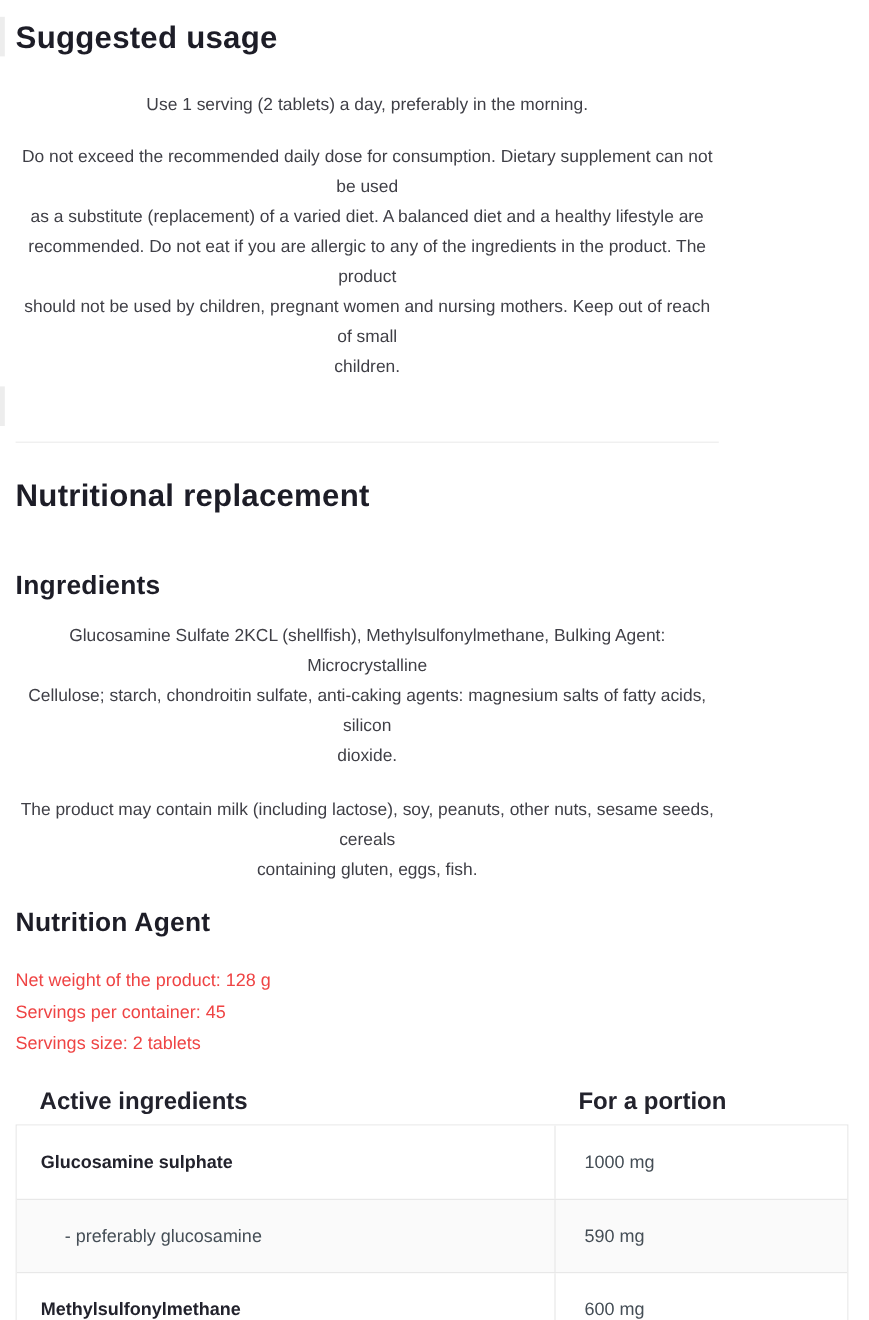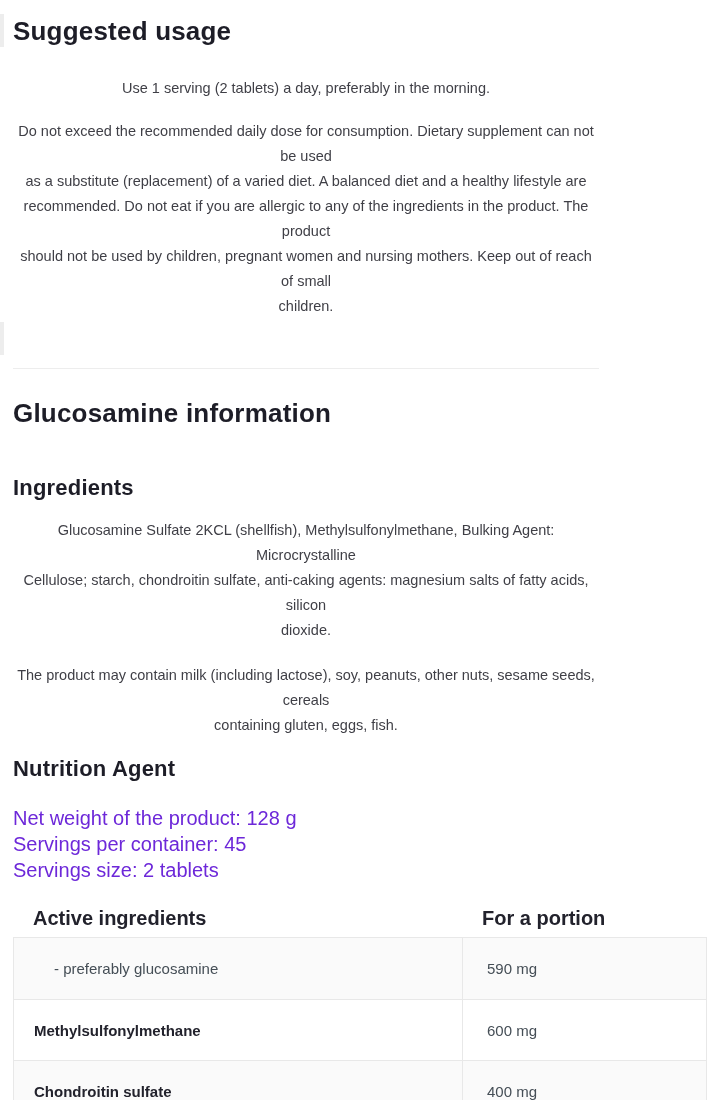--- a/index.html
+++ b/index.html
@@ -55,23 +55,23 @@
     margin-top: 49px;
     height: 0;
   }
   .nutrition-title    { margin-top: 27px; }
   .ingredients-title  { margin-top: 44px; }
   .ingredients-text   { margin-top: 16px; }
   .allergens-text     { margin-top: 20px; }
   .facts-title        { margin-top: 17px; }
   .facts-details {
     margin-top: 22px;
-    font-size: 20px;
+    font-size: 15px;
     line-height: 26px;
-    color: #6d28d9;
+    color: #ef4444;
     white-space: pre-line;
   }
 
   .facts-table { margin-top: 16px; width: 694px; }
   .t-header {
     display: flex;
     align-items: center;
     height: 38px;
   }
   .t-header .th {
@@ -125,21 +125,21 @@
   <p class="body-text usage-intro">Use 1 serving (2 tablets) a day, preferably in the morning.</p>
 
   <p class="body-text usage-warning">Do not exceed the recommended daily dose for consumption. Dietary supplement can not be used
 as a substitute (replacement) of a varied diet. A balanced diet and a healthy lifestyle are
 recommended. Do not eat if you are allergic to any of the ingredients in the product. The product
 should not be used by children, pregnant women and nursing mothers. Keep out of reach of small
 children.</p>
 
   <hr class="divider">
 
-  <h2 class="section-title nutrition-title">Glucosamine information</h2>
+  <h2 class="section-title nutrition-title">Nutritional replacement</h2>
 
   <h3 class="sub-title ingredients-title">Ingredients</h3>
 
   <p class="body-text ingredients-text">Glucosamine Sulfate 2KCL (shellfish), Methylsulfonylmethane, Bulking Agent: Microcrystalline
 Cellulose; starch, chondroitin sulfate, anti-caking agents: magnesium salts of fatty acids, silicon
 dioxide.</p>
 
   <p class="body-text allergens-text">The product may contain milk (including lactose), soy, peanuts, other nuts, sesame seeds, cereals
 containing gluten, eggs, fish.</p>
 
@@ -151,20 +151,24 @@
 
   <div class="facts-table">
 
     <div class="t-header">
       <div class="th th-name">Active ingredients</div>
       <div class="th th-value">For a portion</div>
     </div>
 
     <div class="t-body">
 
+      <div class="t-row">
+        <div class="td td-name bold">Glucosamine sulphate</div>
+        <div class="td td-value">1000 mg</div>
+      </div>
 
       <div class="t-row alt">
         <div class="td td-name indent">- preferably glucosamine</div>
         <div class="td td-value">590 mg</div>
       </div>
 
       <div class="t-row">
         <div class="td td-name bold">Methylsulfonylmethane</div>
         <div class="td td-value">600 mg</div>
       </div>

